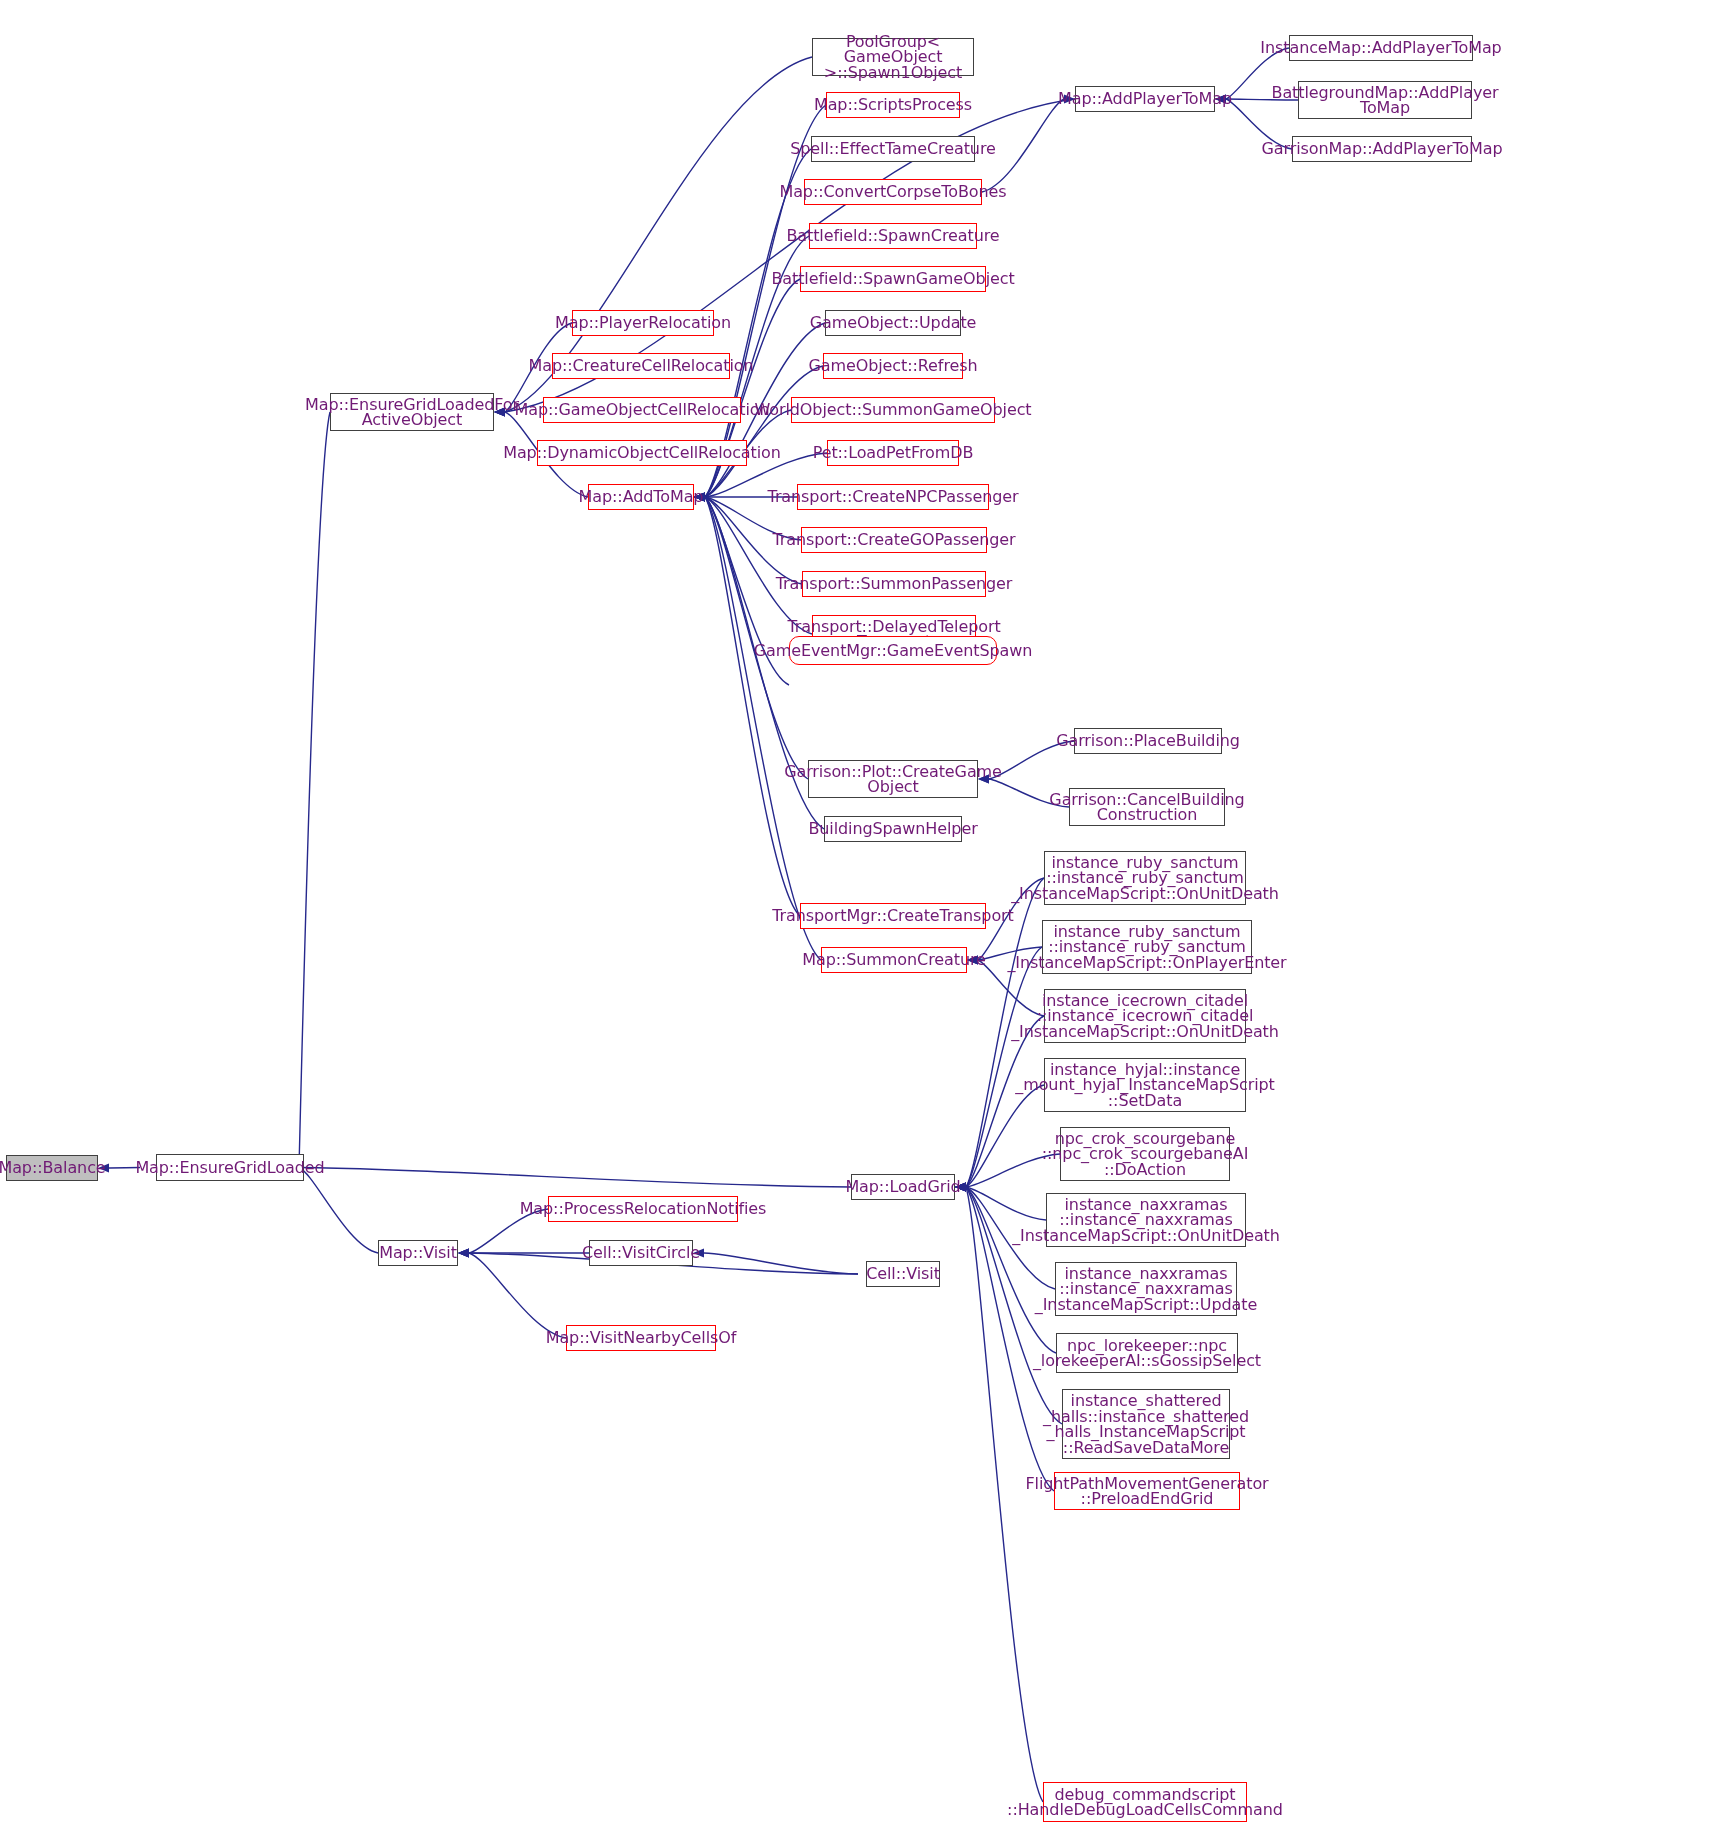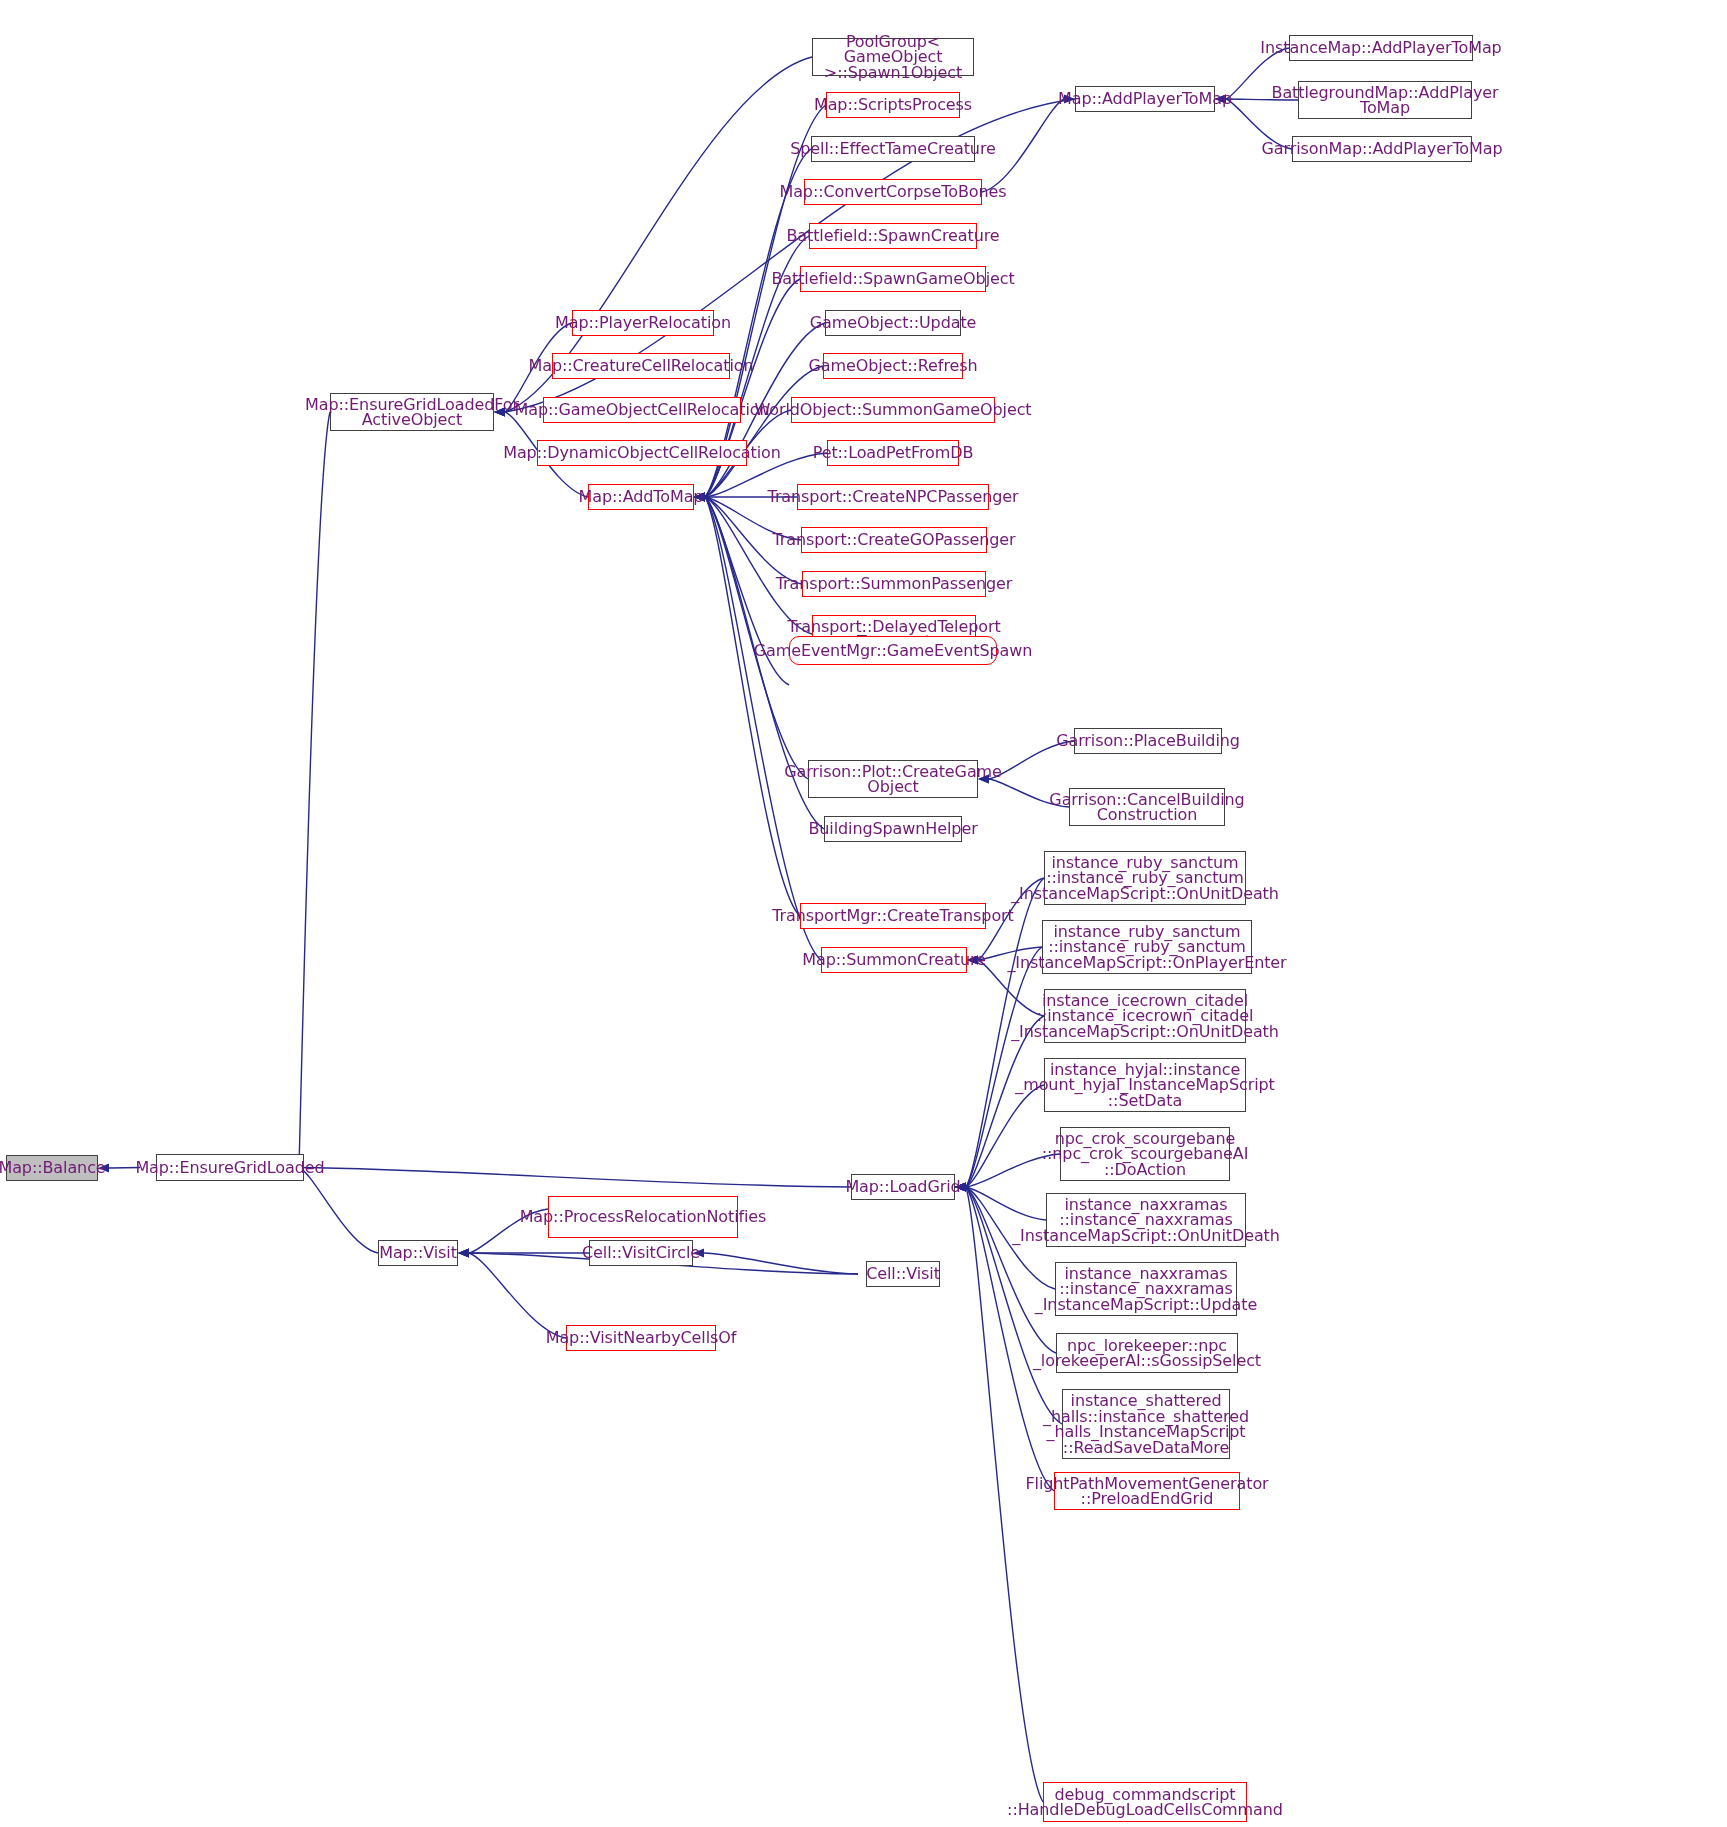--- a/index.html
+++ b/index.html
@@ -186,21 +186,21 @@
       <div class="node red" style="left: 812px; top: 615px; width: 164px; height: 38px;"><span>Transport::DelayedTeleport
 Transport</span></div>
       <div class="node red" style="left: 789px; top: 636px; width: 208px; height: 29px; border-radius: 10px;"><span>GameEventMgr::GameEventSpawn</span></div>
       <div class="node" style="left: 808px; top: 760px; width: 170px; height: 38px;"><span>Garrison::Plot::CreateGame
 Object</span></div>
       <div class="node" style="left: 824px; top: 816px; width: 138px; height: 26px;"><span>BuildingSpawnHelper</span></div>
       <div class="node red" style="left: 800px; top: 903px; width: 186px; height: 26px;"><span>TransportMgr::CreateTransport</span></div>
       <div class="node red" style="left: 821px; top: 947px; width: 146px; height: 26px;"><span>Map::SummonCreature</span></div>
       <div class="node" style="left: 851px; top: 1174px; width: 104px; height: 26px;"><span>Map::LoadGrid</span></div>
       <div class="node" style="left: 378px; top: 1240px; width: 80px; height: 26px;"><span>Map::Visit</span></div>
-      <div class="node red" style="left: 548px; top: 1196px; width: 190px; height: 42px;"><span>Map::ProcessRelocationNotifies</span></div>
+      <div class="node red" style="left: 548px; top: 1196px; width: 190px; height: 26px;"><span>Map::ProcessRelocationNotifies</span></div>
       <div class="node" style="left: 589px; top: 1240px; width: 104px; height: 26px;"><span>Cell::VisitCircle</span></div>
       <div class="node" style="left: 866px; top: 1261px; width: 74px; height: 26px;"><span>Cell::Visit</span></div>
       <div class="node red" style="left: 566px; top: 1325px; width: 150px; height: 26px;"><span>Map::VisitNearbyCellsOf</span></div>
       <div class="node" style="left: 1075px; top: 86px; width: 140px; height: 26px;"><span>Map::AddPlayerToMap</span></div>
       <div class="node" style="left: 1289px; top: 35px; width: 184px; height: 26px; text-align: center;"><span>InstanceMap::AddPlayerToMap</span></div>
       <div class="node" style="left: 1298px; top: 81px; width: 174px; height: 38px;"><span>BattlegroundMap::AddPlayer
 ToMap</span></div>
       <div class="node" style="left: 1292px; top: 136px; width: 180px; height: 26px;"><span>GarrisonMap::AddPlayerToMap</span></div>
       <div class="node" style="left: 1074px; top: 728px; width: 148px; height: 26px;"><span>Garrison::PlaceBuilding</span></div>
       <div class="node" style="left: 1069px; top: 788px; width: 156px; height: 38px;"><span>Garrison::CancelBuilding

